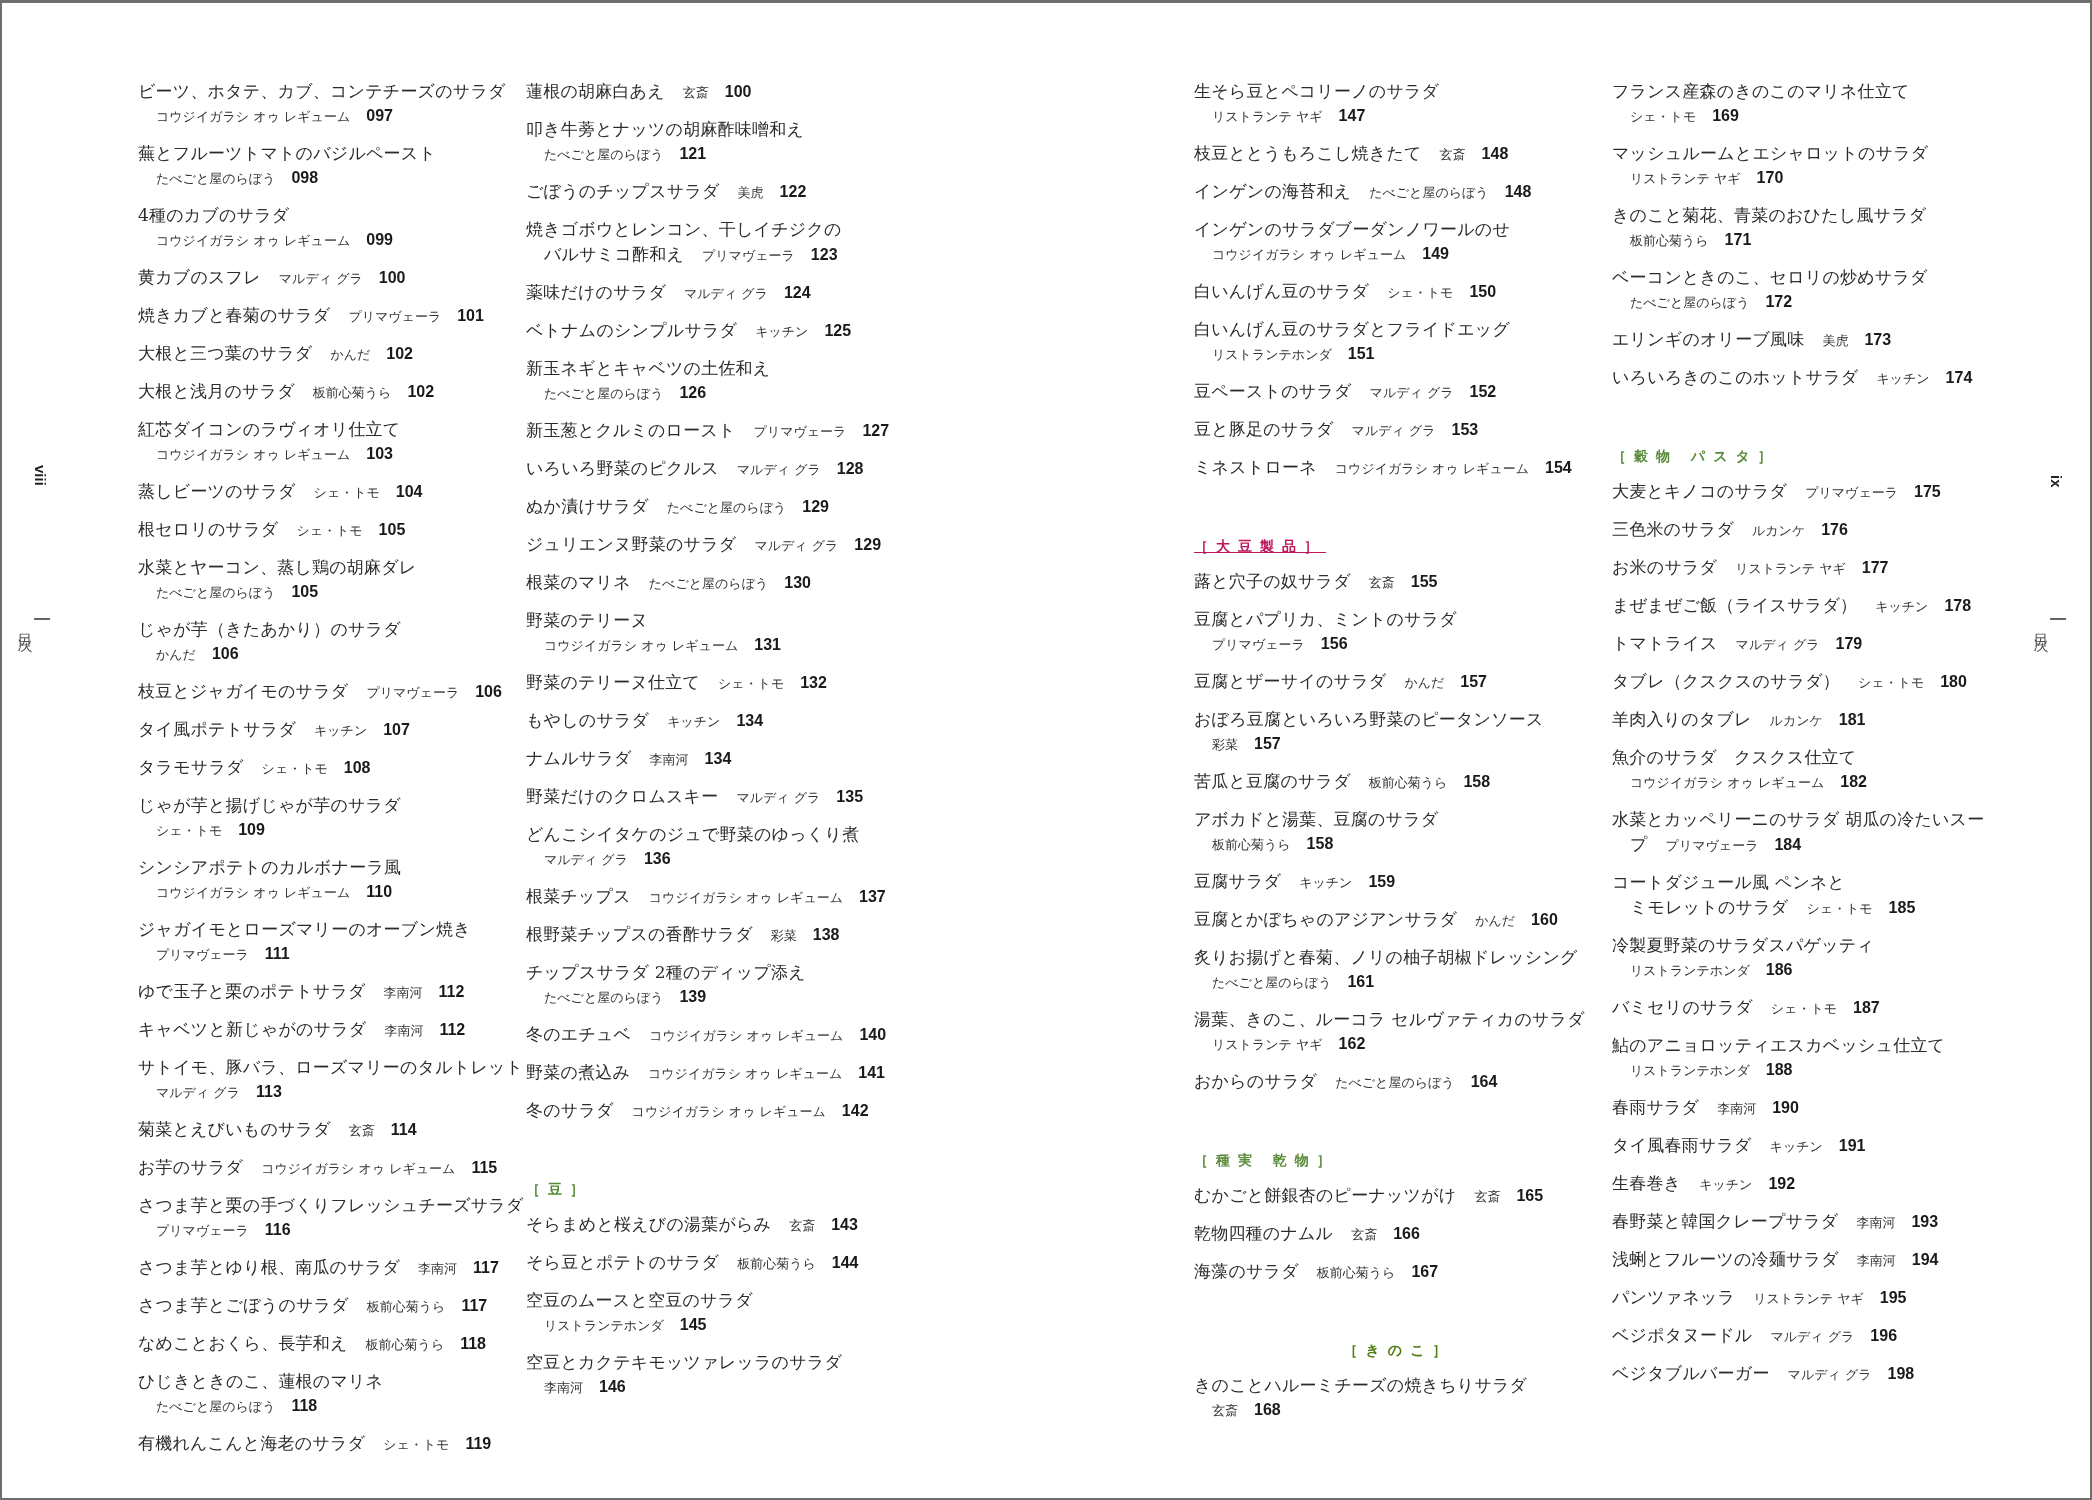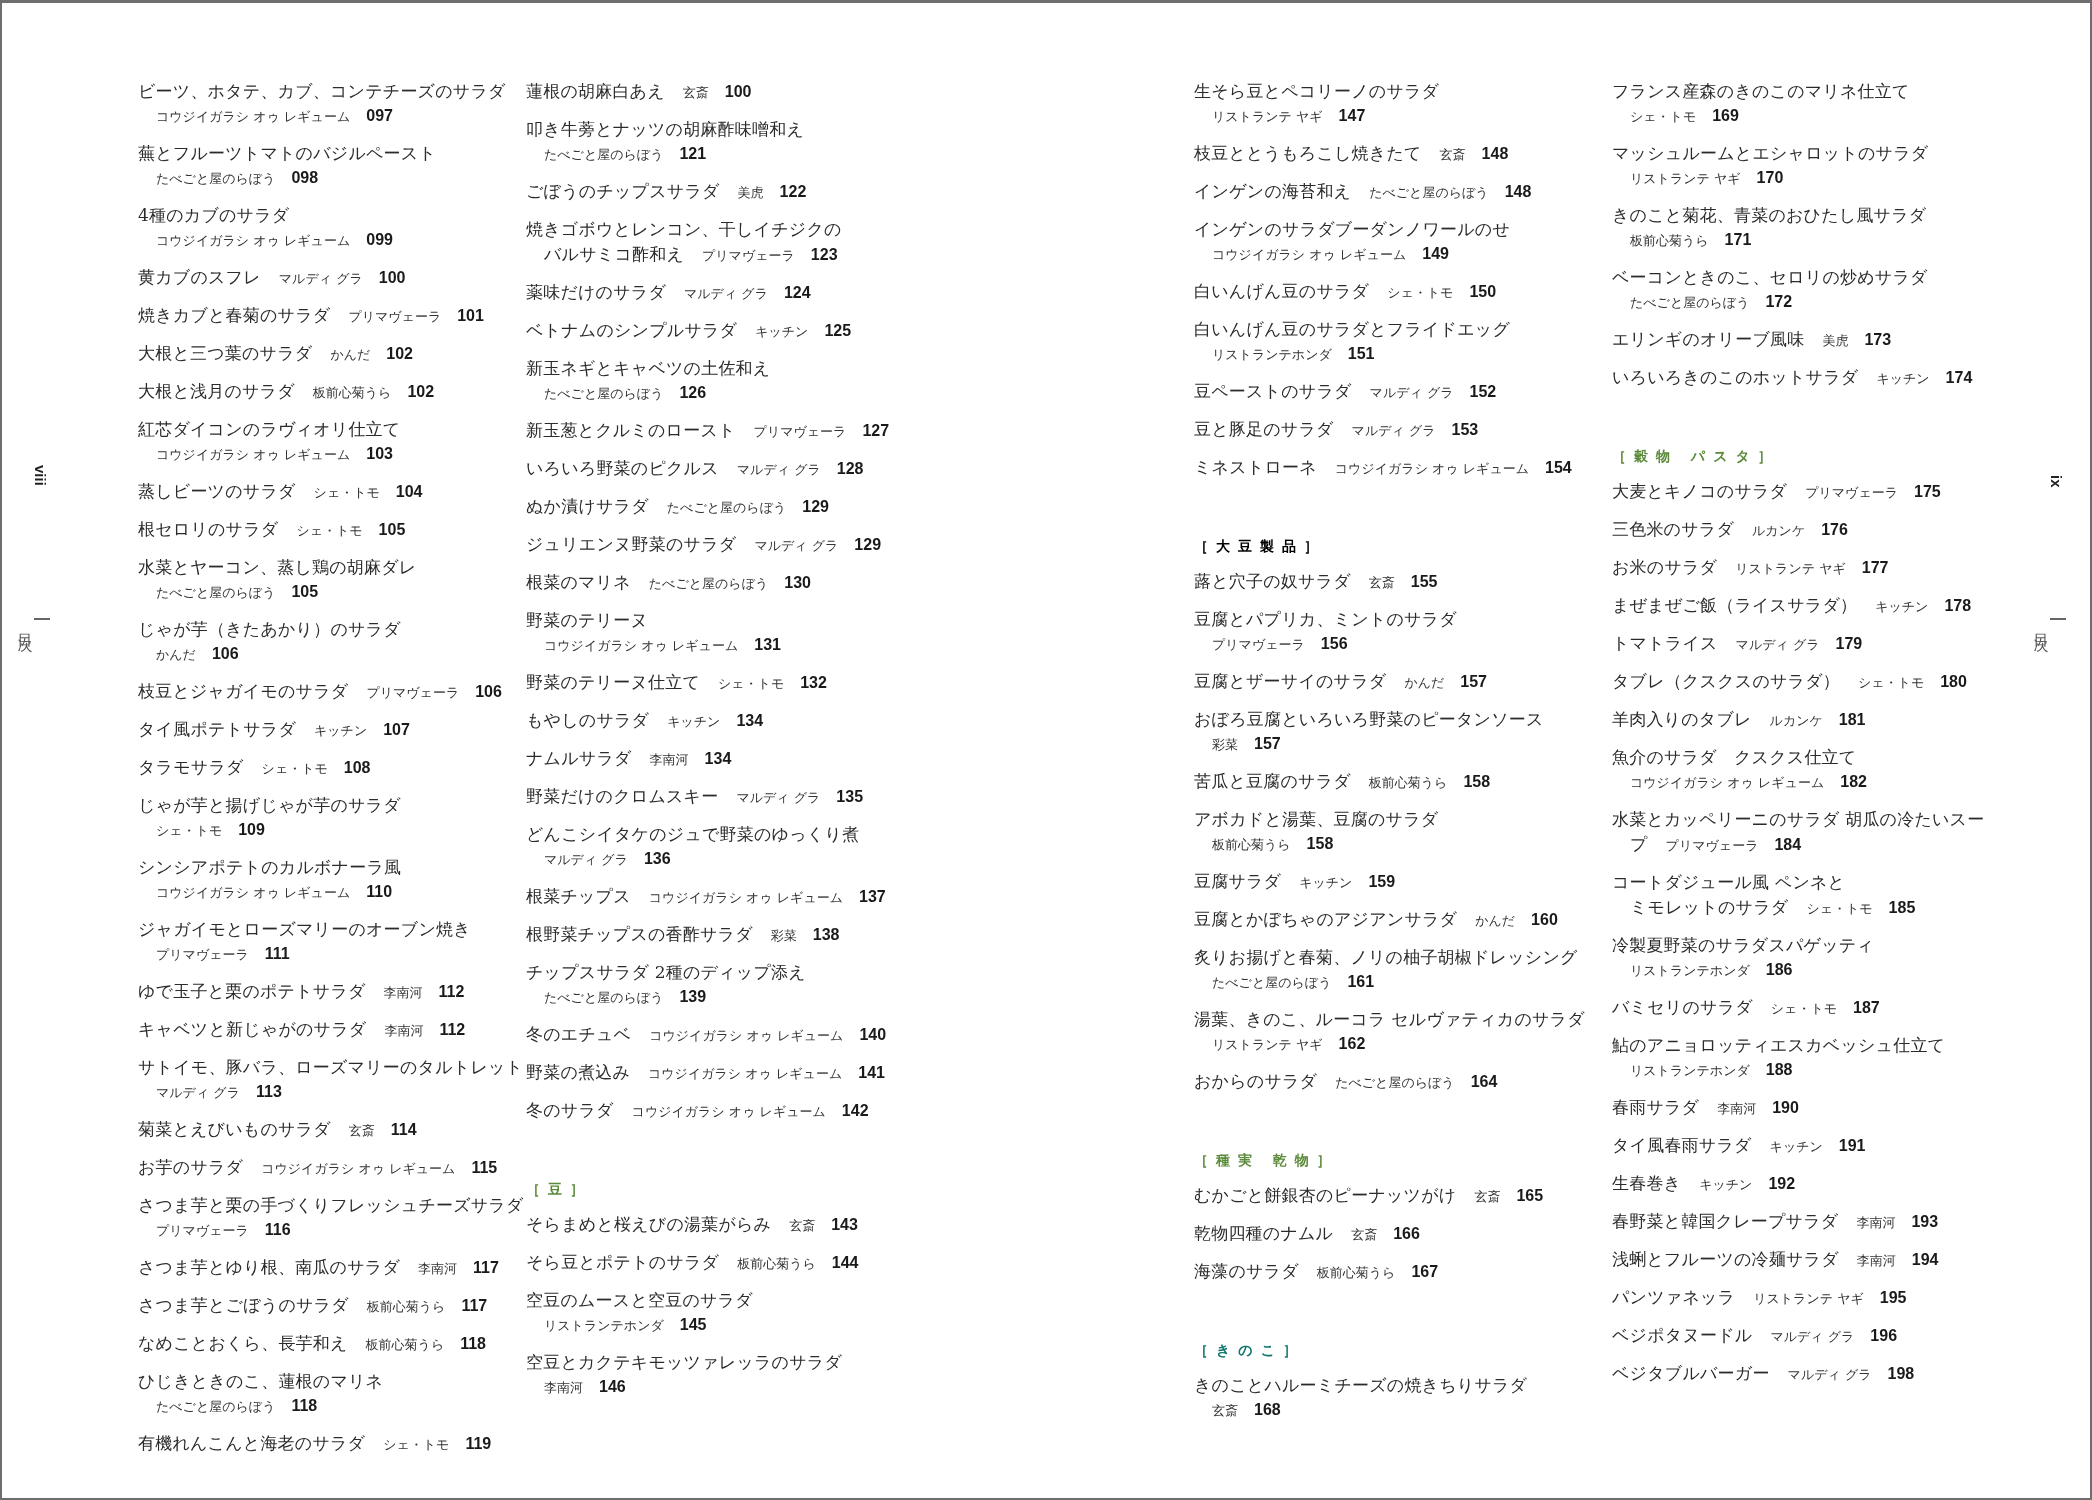--- a/index.html
+++ b/index.html
@@ -150,37 +150,37 @@
   <div class="col" style="left:1192px;">
       <div class="entry"><span class="title">生そら豆とペコリーノのサラダ</span><span class="sub"><span class="chef" style="margin-left: 0px;">リストランテ ヤギ</span><span class="page">147</span></span></div>
       <div class="entry"><span class="title">枝豆ととうもろこし焼きたて</span><span class="chef">玄斎</span><span class="page">148</span></div>
       <div class="entry"><span class="title">インゲンの海苔和え</span><span class="chef">たべごと屋のらぼう</span><span class="page">148</span></div>
       <div class="entry"><span class="title">インゲンのサラダブーダンノワールのせ</span><span class="sub"><span class="chef" style="margin-left: 0px;">コウジイガラシ オゥ レギューム</span><span class="page">149</span></span></div>
       <div class="entry"><span class="title">白いんげん豆のサラダ</span><span class="chef">シェ・トモ</span><span class="page">150</span></div>
       <div class="entry"><span class="title">白いんげん豆のサラダとフライドエッグ</span><span class="sub"><span class="chef" style="margin-left: 0px;">リストランテホンダ</span><span class="page">151</span></span></div>
       <div class="entry"><span class="title">豆ペーストのサラダ</span><span class="chef">マルディ グラ</span><span class="page">152</span></div>
       <div class="entry"><span class="title">豆と豚足のサラダ</span><span class="chef">マルディ グラ</span><span class="page">153</span></div>
       <div class="entry"><span class="title">ミネストローネ</span><span class="chef">コウジイガラシ オゥ レギューム</span><span class="page">154</span></div>
-      <div class="section" style="color: #000000;">［大豆製品］</div>
+      <div class="section" style="color: #be185d; text-decoration: underline;">［大豆製品］</div>
       <div class="entry"><span class="title">蕗と穴子の奴サラダ</span><span class="chef">玄斎</span><span class="page">155</span></div>
       <div class="entry"><span class="title">豆腐とパプリカ、ミントのサラダ</span><span class="sub"><span class="chef" style="margin-left: 0px;">プリマヴェーラ</span><span class="page">156</span></span></div>
       <div class="entry"><span class="title">豆腐とザーサイのサラダ</span><span class="chef">かんだ</span><span class="page">157</span></div>
       <div class="entry"><span class="title">おぼろ豆腐といろいろ野菜のピータンソース</span><span class="sub"><span class="chef" style="margin-left: 0px;">彩菜</span><span class="page">157</span></span></div>
       <div class="entry"><span class="title">苦瓜と豆腐のサラダ</span><span class="chef">板前心菊うら</span><span class="page">158</span></div>
       <div class="entry"><span class="title">アボカドと湯葉、豆腐のサラダ</span><span class="sub"><span class="chef" style="margin-left: 0px;">板前心菊うら</span><span class="page">158</span></span></div>
       <div class="entry"><span class="title">豆腐サラダ</span><span class="chef">キッチン</span><span class="page">159</span></div>
       <div class="entry"><span class="title">豆腐とかぼちゃのアジアンサラダ</span><span class="chef">かんだ</span><span class="page">160</span></div>
       <div class="entry"><span class="title">炙りお揚げと春菊、ノリの柚子胡椒ドレッシング</span><span class="sub"><span class="chef" style="margin-left: 0px;">たべごと屋のらぼう</span><span class="page">161</span></span></div>
       <div class="entry"><span class="title">湯葉、きのこ、ルーコラ セルヴァティカのサラダ</span><span class="sub"><span class="chef" style="margin-left: 0px;">リストランテ ヤギ</span><span class="page">162</span></span></div>
       <div class="entry"><span class="title">おからのサラダ</span><span class="chef">たべごと屋のらぼう</span><span class="page">164</span></div>
       <div class="section" style="color: rgb(90, 138, 58);">［種実 乾物］</div>
       <div class="entry"><span class="title">むかごと餅銀杏のピーナッツがけ</span><span class="chef">玄斎</span><span class="page">165</span></div>
       <div class="entry"><span class="title">乾物四種のナムル</span><span class="chef">玄斎</span><span class="page">166</span></div>
       <div class="entry"><span class="title">海藻のサラダ</span><span class="chef">板前心菊うら</span><span class="page">167</span></div>
-      <div class="section" style="color: #0f766e;">［きのこ］</div>
+      <div class="section" style="color: #4d7c0f; text-align: center;">［きのこ］</div>
       <div class="entry"><span class="title">きのことハルーミチーズの焼きちりサラダ</span><span class="sub"><span class="chef" style="margin-left: 0px;">玄斎</span><span class="page">168</span></span></div>
     </div>
   <div class="col" style="left:1610px;">
       <div class="entry"><span class="title">フランス産森のきのこのマリネ仕立て</span><span class="sub"><span class="chef" style="margin-left: 0px;">シェ・トモ</span><span class="page">169</span></span></div>
       <div class="entry"><span class="title">マッシュルームとエシャロットのサラダ</span><span class="sub"><span class="chef" style="margin-left: 0px;">リストランテ ヤギ</span><span class="page">170</span></span></div>
       <div class="entry"><span class="title">きのこと菊花、青菜のおひたし風サラダ</span><span class="sub"><span class="chef" style="margin-left: 0px;">板前心菊うら</span><span class="page">171</span></span></div>
       <div class="entry"><span class="title">ベーコンときのこ、セロリの炒めサラダ</span><span class="sub"><span class="chef" style="margin-left: 0px;">たべごと屋のらぼう</span><span class="page">172</span></span></div>
       <div class="entry"><span class="title">エリンギのオリーブ風味</span><span class="chef">美虎</span><span class="page">173</span></div>
       <div class="entry"><span class="title">いろいろきのこのホットサラダ</span><span class="chef">キッチン</span><span class="page">174</span></div>
       <div class="section" style="color: rgb(90, 138, 58);">［穀物 パスタ］</div>

